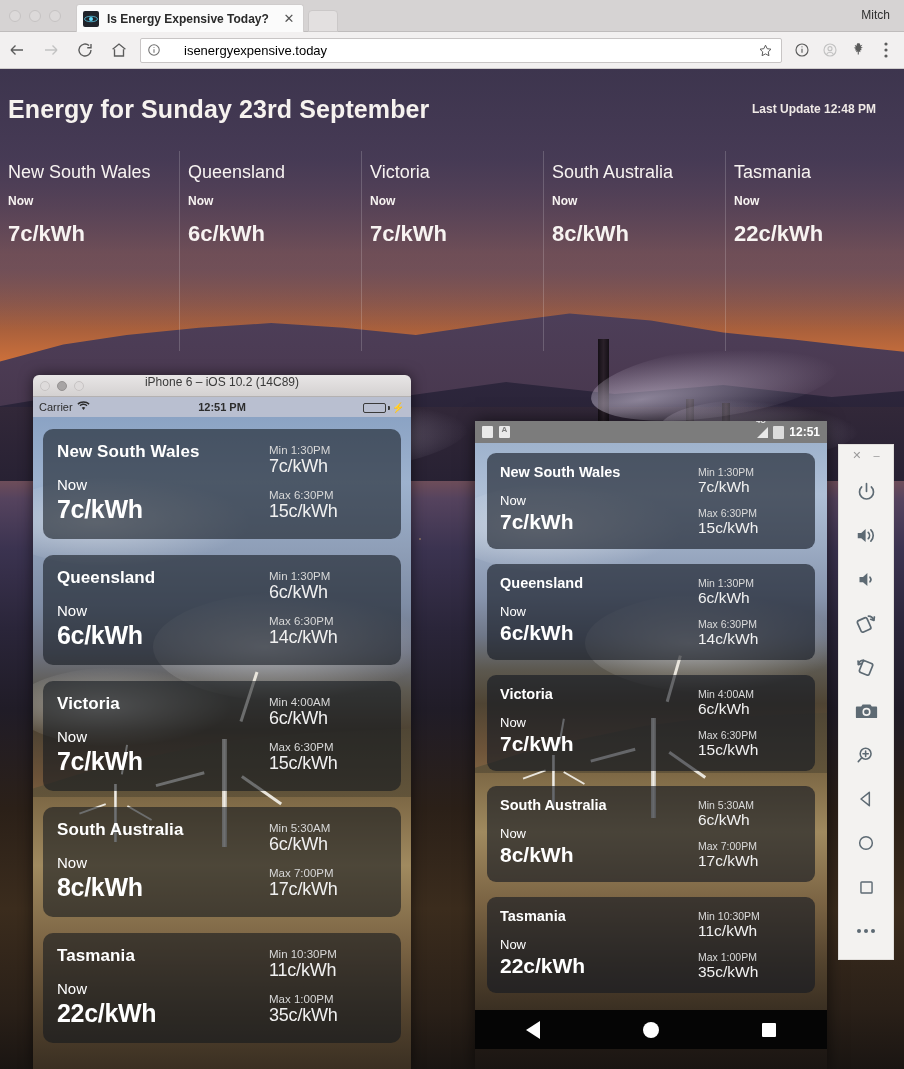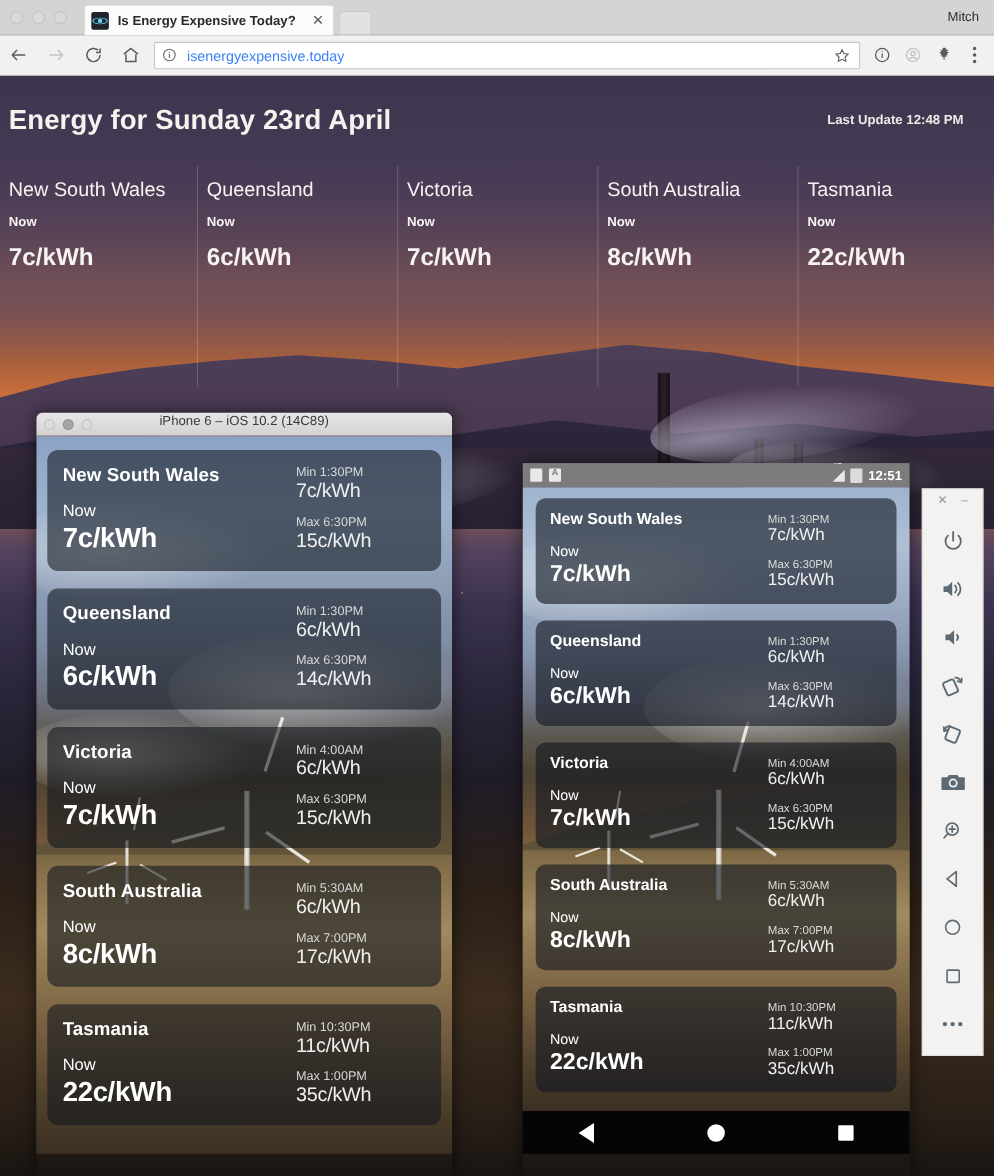--- a/index.html
+++ b/index.html
@@ -70,21 +70,21 @@
     color: #5b5b5b;
   }
   .navbtn.disabled { color: #c2c2c2; }
   .navbtn svg { display: block; }
   .omnibox {
     flex: 1 1 auto; height: 25px; margin: 0 6px 0 4px;
     background: #fff; border: 1px solid #c8c5c5; border-radius: 2px;
     display: flex; align-items: center; padding: 0 6px;
   }
   .omni-info { flex: 0 0 18px; color: #6d6d6d; display:flex; align-items:center; }
-  .omni-url { font-size: 13px; color: #3b82f6; margin-left: 5px; flex: 1 1 auto; }
+  .omni-url { font-size: 13px; color: #000000; margin-left: 19px; flex: 1 1 auto; }
   .omni-star { flex: 0 0 20px; color: #5b5b5b; display:flex; align-items:center; justify-content:center;}
   .navright { display: flex; align-items: center; padding-right: 4px; }
   .navright .navbtn { width: 28px; }
 
   
   .page {
     position: absolute; left: 0; top: 69px; width: 904px; height: 1000px;
     overflow: hidden;
     background:
       linear-gradient(to bottom,
@@ -462,21 +462,21 @@
     <div class="hill hill-near"></div>
     <div class="stack"></div>
     <div class="stack s2"></div>
     <div class="stack s3"></div>
     <div class="plume p1"></div>
     <div class="plume p2"></div>
     <div class="plume p3"></div>
     <div class="plume p4"></div>
     <div class="citylights"></div>
 
-    <div class="page-title">Energy for Sunday 23rd April</div>
+    <div class="page-title">Energy for Sunday 23rd September</div>
     <div class="last-update">Last Update 12:48 PM</div>
 
     <div class="states">
       <div class="state-col" style="width:180px">
         <div class="state-name">New South Wales</div>
         <div class="state-now">Now</div>
         <div class="state-price">7c/kWh</div>
       </div>
       <div class="state-col" style="width:182px">
         <div class="state-name">Queensland</div>
@@ -504,20 +504,38 @@
   <div class="sim">
     <div class="sim-titlebar">
       <div class="sim-traffic">
         <i></i>
         <i class="mid"></i>
         <i></i>
       </div>
       <div class="sim-title">iPhone 6 – iOS 10.2 (14C89)</div>
     </div>
 
+    <div class="sim-statusbar">
+      <div class="sim-carrier">
+        <span>Carrier</span>
+        <span>
+          <svg width="13" height="10" viewBox="0 0 24 18" fill="currentColor">
+            <path d="M12 16.5l3.2-4.1a5 5 0 0 0-6.4 0z"></path>
+            <path d="M12 7.2c2.2 0 4.2.8 5.7 2.2l1.6-2A11.3 11.3 0 0 0 12 4.5c-2.8 0-5.4 1-7.3 2.9l1.6 2A8.2 8.2 0 0 1 12 7.2z"></path>
+            <path d="M12 1.2c3.7 0 7.1 1.4 9.6 3.7l1.6-2A16 16 0 0 0 12 -1.2c-4.3 0-8.2 1.6-11.2 4.1l1.6 2A13.8 13.8 0 0 1 12 1.2z" transform="translate(0,1.6)"></path>
+          </svg>
+        </span>
+      </div>
+      <div class="sim-time">12:51 PM</div>
+      <div class="sim-batt">
+        <span class="batt-body"><span class="batt-fill"></span></span>
+        <span class="batt-cap"></span>
+        <span class="bolt">⚡</span>
+      </div>
+    </div>
 
     <div class="sim-screen">
       <div class="sim-cloud" style="left:-40px; top:60px; width:260px; height:90px;"></div>
       <div class="sim-cloud" style="left:120px; top:175px; width:280px; height:110px;"></div>
       <div class="sim-cloud" style="left:-20px; top:250px; width:220px; height:80px;"></div>
       <div class="sim-hillridge"></div>
       <div class="sim-ground"></div>
 
       <div class="turbine" style="left:146px; top:300px; width:90px; height:130px;">
         <div class="mast" style="height:108px;"></div>

